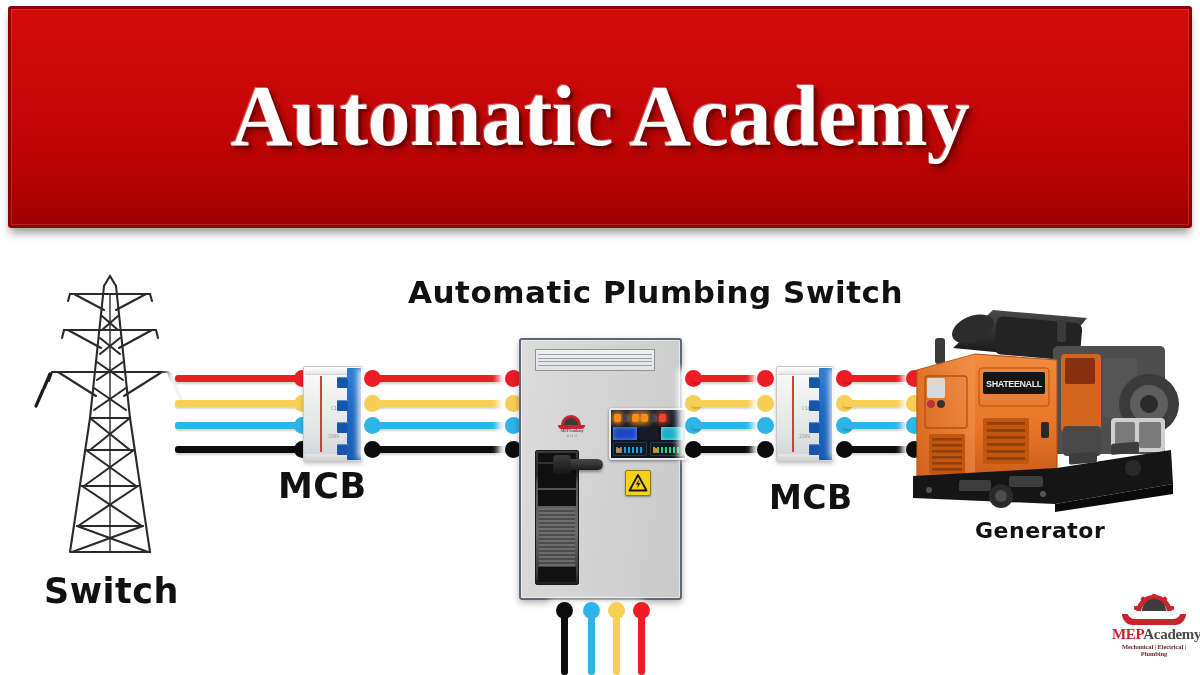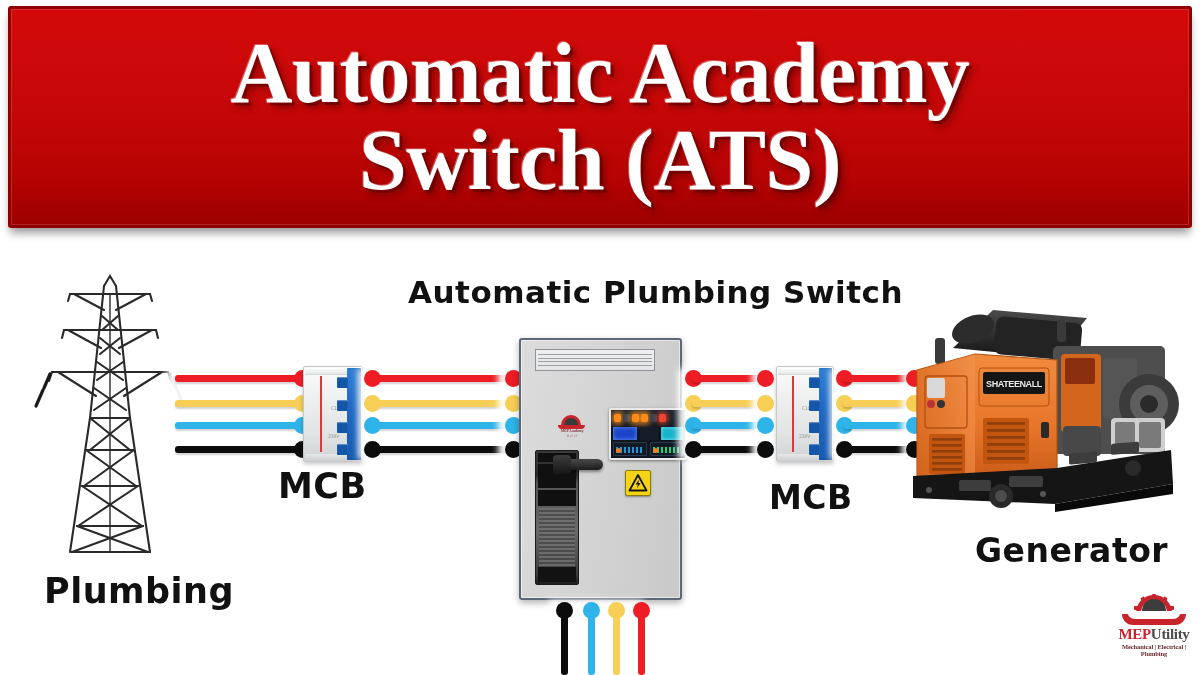--- a/index.html
+++ b/index.html
@@ -43,21 +43,21 @@
     font-weight:600;
     color:#111;
     white-space:nowrap;
     letter-spacing:.5px;
   }
   #lbl-ats   { left:408px; top:274px; font-size:31px; }
   #lbl-mcb-l { left:278px; top:466px; font-size:35px; }
   #lbl-cb    { left:183px; top:521px; font-size:35px; }
   #lbl-mcb-r { left:769px; top:478px; font-size:33px; }
   #lbl-util  { left:44px;  top:571px; font-size:35px; }
-  #lbl-gen   { left:975px; top:531px; font-size:33px; }
+  #lbl-gen   { left:975px; top:518px; font-size:22px; }
 
   
   .wire { position:absolute; height:7px; border-radius:3px; }
   .wire.sh { box-shadow:0 2px 2px rgba(0,0,0,.18); }
   .w-red    { background:#ee1c24; }
   .w-yellow { background:#f7cf56; }
   .w-blue   { background:#2fb4e9; }
   .w-black  { background:#0c0c0c; }
 
   .vwire { position:absolute; width:7px; border-radius:3px; }
@@ -251,21 +251,20 @@
   }
 </style>
 </head>
 <body>
 
 <div id="stage">
 
   <div class="banner">
     <div class="banner-inner">
       <div class="banner-line">Automatic Academy</div>
-      <div class="banner-line l2">Switch (ATS)</div>
     </div>
   </div>
 
   <div id="tower">
     <svg width="160" height="285" viewBox="0 0 160 285">
       <g stroke="#2a2a2a" stroke-width="2.1" fill="none" stroke-linecap="round">
 
         <path d="M74 18 L60 150 L40 284"></path>
         <path d="M86 18 L100 150 L120 284"></path>
 
@@ -301,21 +300,21 @@
       </g>
 
       <g stroke="#1a1a1a" stroke-width="3.2" stroke-linecap="round">
         <path d="M20 106 L14 120"></path>
           <path d="M140 106 L146 120"></path>
         <path d="M13 122 L6 138"></path>
           <path d="M147 122 L154 138"></path>
       </g>
     </svg>
   </div>
-  <div class="dlabel" id="lbl-util">Plumbing</div>
+  <div class="dlabel" id="lbl-util">Switch</div>
 
   <div class="dlabel" id="lbl-ats">Automatic Plumbing Switch</div>
 
   <div class="plate" style="left:166px; top:368px; width:34px; height:92px;"></div>
   <div class="wire w-red sh" style="left:175px; top:375px; width:128px;"></div>
   <div class="wire w-yellow sh" style="left:175px; top:400px; width:128px;"></div>
   <div class="wire w-blue sh" style="left:175px; top:422px; width:128px;"></div>
   <div class="wire w-black sh" style="left:175px; top:446px; width:128px;"></div>
   <div class="dot d-red" style="left:294px; top:370px;"></div>
   <div class="dot d-yellow" style="left:294px; top:395px;"></div>
@@ -565,18 +564,18 @@
         <rect x="20" y="0" width="4" height="5" rx="1"></rect>
         <rect x="9" y="3" width="4" height="5" rx="1" transform="rotate(-35 11 5)"></rect>
         <rect x="31" y="3" width="4" height="5" rx="1" transform="rotate(35 33 5)"></rect>
         <rect x="2" y="12" width="5" height="4" rx="1"></rect>
         <rect x="37" y="12" width="5" height="4" rx="1"></rect>
       </g>
     </svg>
     <div class="fl-arch"></div>
     <div class="fl-swoosh"></div>
     <div class="fl-name">
-      <span>MEP</span><em>Utility</em>
+      <span>MEP</span><em>Academy</em>
     </div>
     <div class="fl-tag">Mechanical | Electrical | Plumbing</div>
   </div>
 
 </div>
 
 </body></html>

